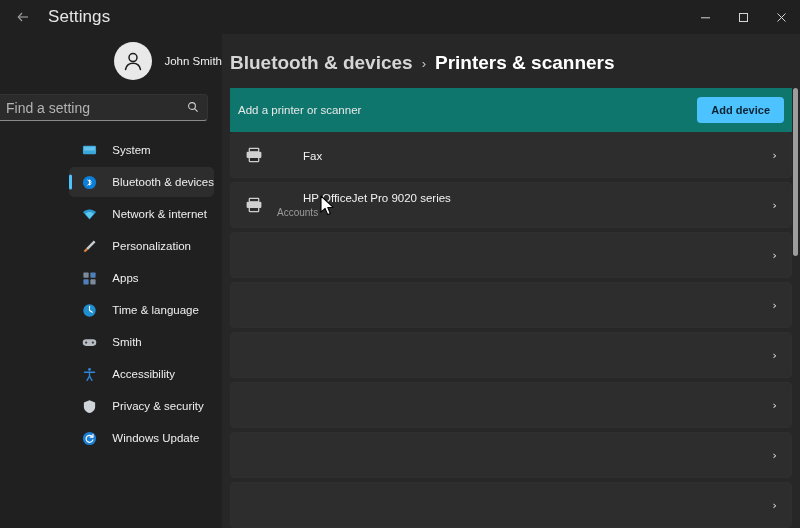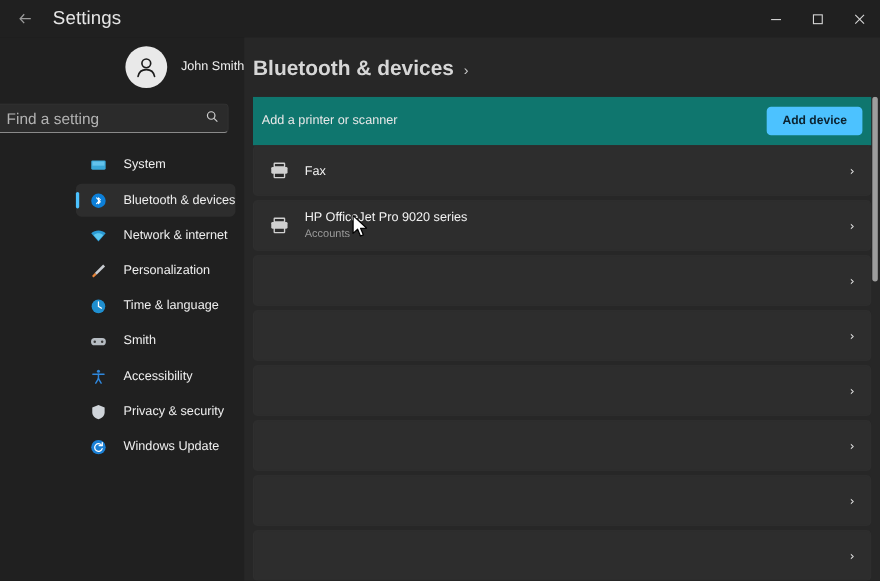--- a/index.html
+++ b/index.html
@@ -215,21 +215,21 @@
     padding: 0 14px 0 12px;
   }
   .card-ico {
     width: 22px; height: 22px;
     flex: 0 0 22px;
     display: flex; align-items: center; justify-content: center;
     color: #d3d3d3;
   }
   .card-ico svg { display: block; }
   .card-text { flex: 1; margin-left: 12px; min-width: 0; }
-  .card-title { font-size: 11.5px; color: #f2f2f2; line-height: 1.25; }
+  .card-title { font-size: 11.5px; color: #f2f2f2; line-height: 1.25; margin-left: 26px; }
   .card-sub { font-size: 10px; color: #9b9b9b; line-height: 1.35; margin-top: 1px; }
   .chevron {
     color: #e4e4e4;
     font-size: 11px;
     flex: 0 0 auto;
     line-height: 1;
     font-family: "DejaVu Sans", sans-serif;
   }
   .card.empty .card-ico,
   .card.empty .card-text { visibility: hidden; }
@@ -353,20 +353,31 @@
         <div class="nav-item">
           <span class="nav-ico">
             <svg width="15" height="15" viewBox="0 0 16 16">
                 <path d="M12.6 1.6L14.4 3.4L6.2 11.6L4.4 9.8Z" fill="#c9cdd2"></path>
                 <path d="M4.4 9.8L6.2 11.6L3.2 14.2L1.8 12.8Z" fill="#e8853a"></path>
               </svg>
           </span>
           <span class="nav-label">Personalization</span>
         </div>
 
+        <div class="nav-item">
+          <span class="nav-ico">
+            <svg width="15" height="15" viewBox="0 0 16 16">
+              <rect x="1.5" y="1.5" width="5.6" height="5.6" rx="0.8" fill="#7d8a98"></rect>
+              <rect x="8.9" y="1.5" width="5.6" height="5.6" rx="0.8" fill="#4f7fb8"></rect>
+              <rect x="1.5" y="8.9" width="5.6" height="5.6" rx="0.8" fill="#4f7fb8"></rect>
+              <rect x="8.9" y="8.9" width="5.6" height="5.6" rx="0.8" fill="#7d8a98"></rect>
+            </svg>
+          </span>
+          <span class="nav-label">Apps</span>
+        </div>
 
 
         <div class="nav-item">
           <span class="nav-ico">
             <svg width="15" height="15" viewBox="0 0 16 16">
                 <circle cx="8" cy="8" r="6.6" fill="#1f8fd0"></circle>
                 <path d="M8 3.6V8l3 1.8" fill="none" stroke="#ffffff" stroke-width="1.2" stroke-linecap="round"></path>
               </svg>
           </span>
           <span class="nav-label">Time &amp; language</span>
@@ -417,20 +428,21 @@
         </div>
 
       </div>
     </div>
 
     <div class="main">
 
       <div class="breadcrumb">
         <span class="crumb-parent">Bluetooth &amp; devices</span>
         <span class="crumb-sep">›</span>
+        <span class="crumb-current">Printers &amp; scanners</span>
       </div>
 
       <div class="scroll-area">
 
         <div class="add-row">
           <span class="add-row-label">Add a printer or scanner</span>
           <button class="add-btn">Add device</button>
         </div>
 
         <div class="card">

